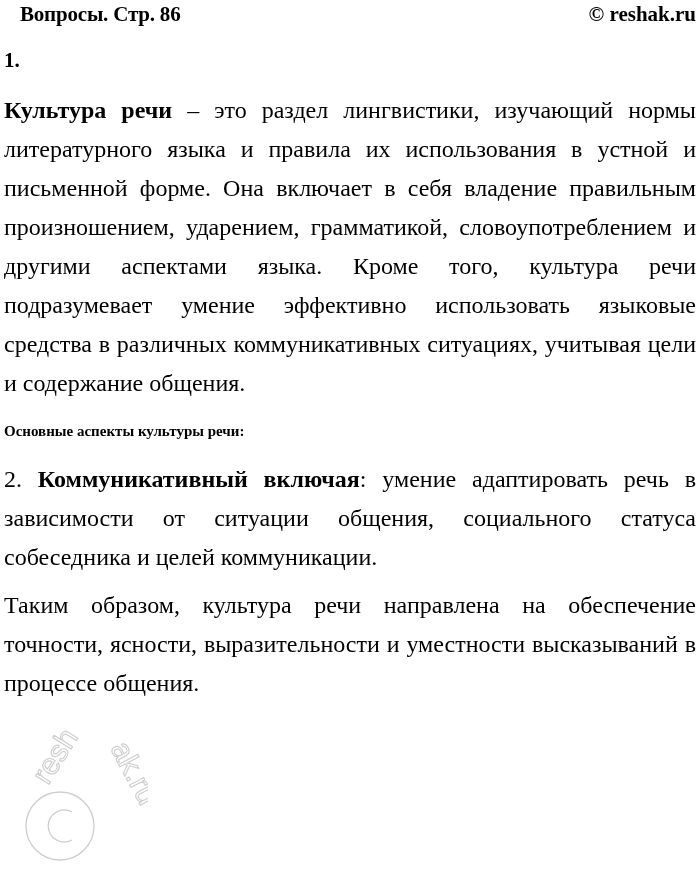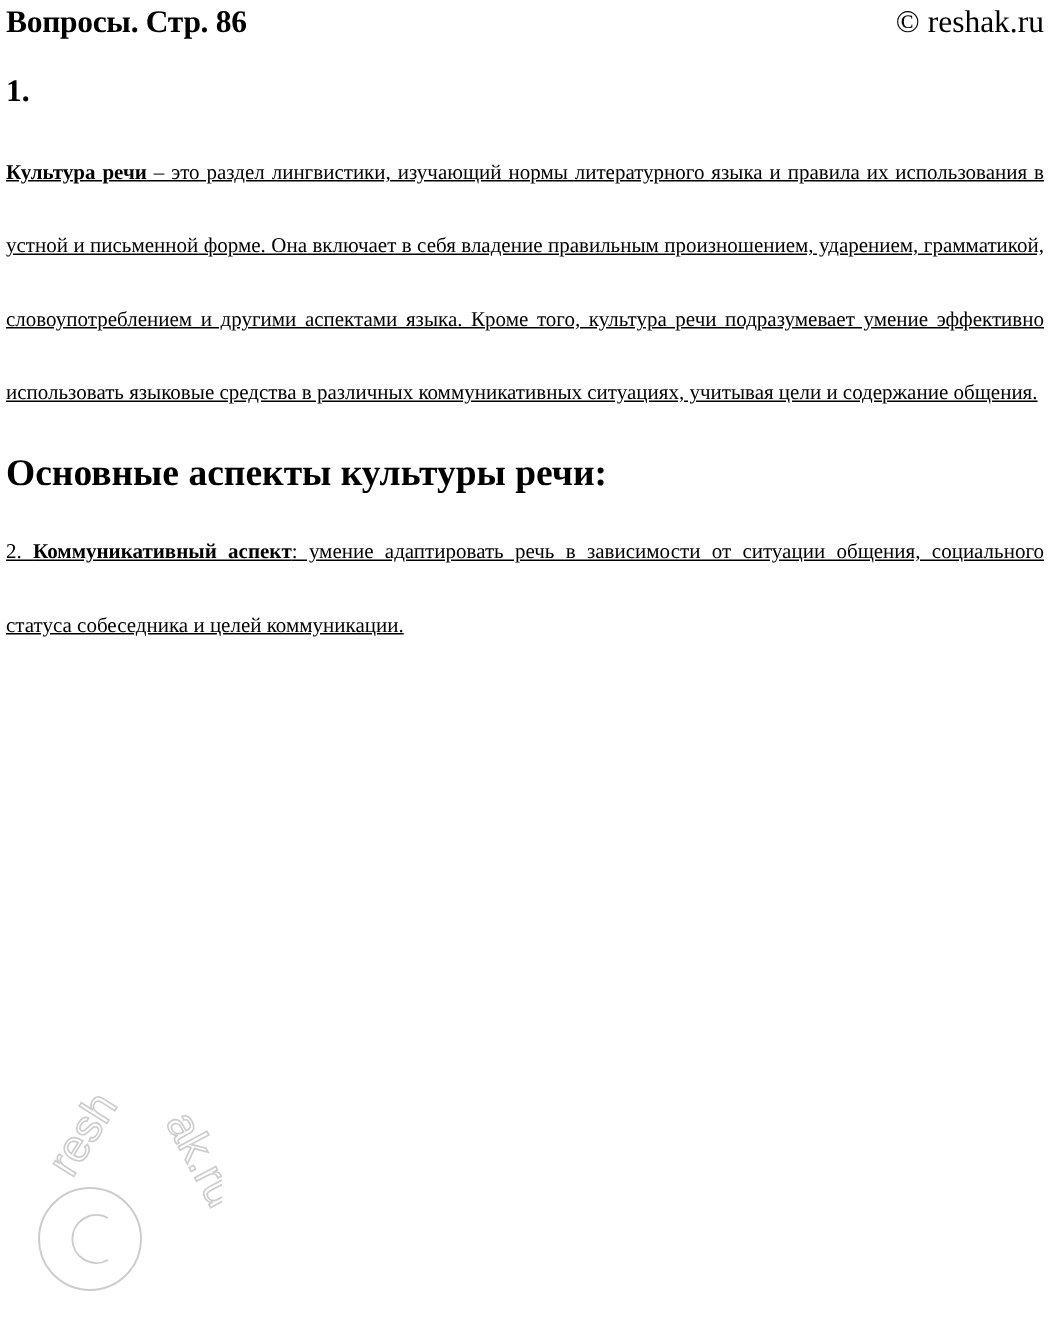--- a/index.html
+++ b/index.html
@@ -21,55 +21,55 @@
       top: 0;
       width: 692px;
     }
     .header {
       display: flex;
       justify-content: space-between;
       align-items: baseline;
       font-size: 21px;
       line-height: 24px;
       padding-top: 2px;
+      margin-left: 16px;
     }
     .header .title {
       font-weight: bold;
       letter-spacing: -0.2px;
     }
     .header .copyright {
-      font-weight: normal;
+      font-weight: bold;
       text-align: right;
     }
     .qnum {
       font-weight: bold;
       font-size: 21px;
       line-height: 24px;
       margin-top: 22px;
     }
     p {
       margin: 0;
-      font-size: 14px;
-      line-height: 49px;
+      font-size: 24px;
+      line-height: 39px;
       text-align: justify;
       text-align-last: left;
-      text-decoration: underline;
     }
     p.first {
       margin-top: 19px;
     }
     p.gap {
       margin-top: 9px;
     }
     .bold {
       font-weight: bold;
     }
     h3 {
       margin: 9px 0 0 0;
-      font-size: 25px;
+      font-size: 15px;
       line-height: 39px;
       font-weight: bold;
     }
     .watermark {
       position: absolute;
       left: 18px;
       top: 708px;
       width: 130px;
       height: 170px;
       pointer-events: none;
@@ -85,23 +85,24 @@
     <span class="copyright">© reshak.ru</span>
   </div>
 
   <div class="qnum">1.</div>
 
   <p class="first"><span class="bold">Культура речи</span><span> – это раздел лингвистики, изучающий нормы литературного языка и правила их использования в устной и письменной форме. Она включает в себя владение правильным произношением, ударением, грамматикой, словоупотреблением и другими аспектами языка. Кроме того, культура речи подразумевает умение эффективно использовать языковые средства в различных коммуникативных ситуациях, учитывая цели и содержание общения.</span></p>
 
   <h3>Основные аспекты культуры речи:</h3>
 
 
-  <p class="gap"><span>2. </span><span class="bold">Коммуникативный аспект</span><span>: умение адаптировать речь в зависимости от ситуации общения, социального статуса собеседника и целей коммуникации.</span></p>
+  <p class="gap"><span>2. </span><span class="bold">Коммуникативный включая</span><span>: умение адаптировать речь в зависимости от ситуации общения, социального статуса собеседника и целей коммуникации.</span></p>
 
 
+  <p class="gap">Таким образом, культура речи направлена на обеспечение точности, ясности, выразительности и уместности высказываний в процессе общения.</p>
 </div>
 
 <svg class="watermark" viewBox="0 0 130 170" xmlns="http://www.w3.org/2000/svg">
   <g fill="none" stroke="#8f8f8f" stroke-width="1.3">
     <circle cx="42" cy="118" r="34"></circle>
     <path d="M54 104 A16 16 0 1 0 54 132"></path>
   </g>
   <text x="0" y="0" transform="translate(30,78) rotate(-58)" font-family="Liberation Sans, sans-serif" font-size="30" fill="none" stroke="#8f8f8f" stroke-width="1.1">resh</text>
   <text x="0" y="0" transform="translate(92,40) rotate(62)" font-family="Liberation Sans, sans-serif" font-size="30" fill="none" stroke="#8f8f8f" stroke-width="1.1">ak.ru</text>
 </svg>

